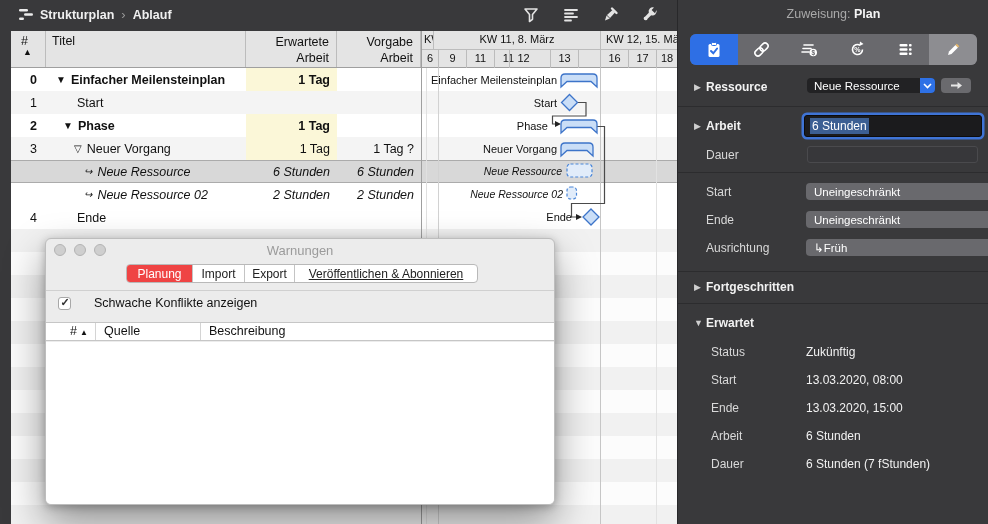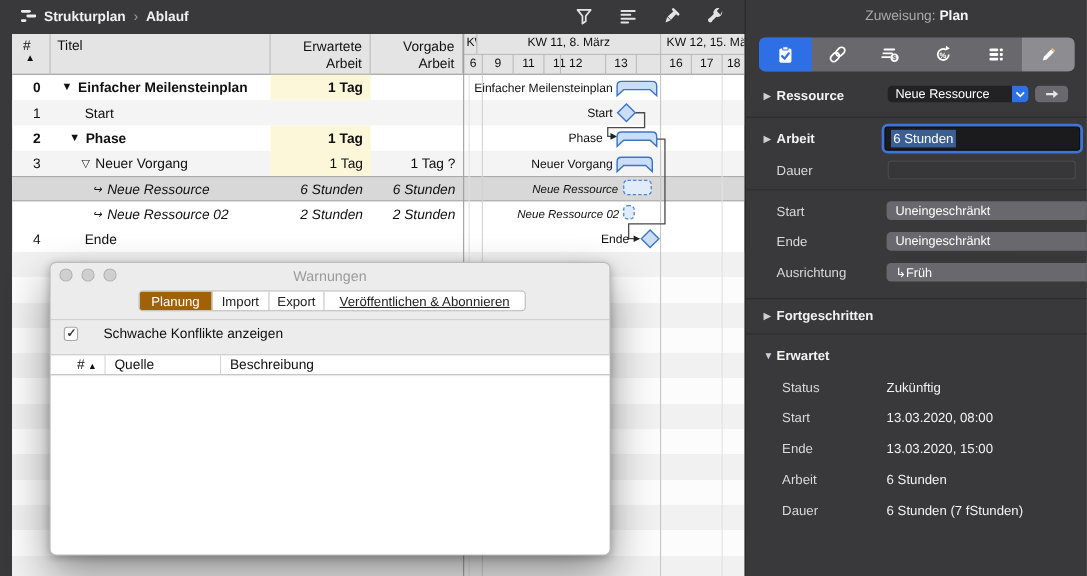--- a/index.html
+++ b/index.html
@@ -56,21 +56,21 @@
   #dialog { position:absolute; left:45px; top:238px; width:510px; height:267px; background:#ececec;
     border:1px solid #bdbdbd; border-radius:6px; box-shadow:0 18px 40px rgba(0,0,0,.4), 0 2px 8px rgba(0,0,0,.25); z-index:20; overflow:hidden; }
   .dlg-titlebar { position:relative; height:21px; }
   .dlg-title { text-align:center; font-size:13px; color:#9b9b9b; padding-top:4px; }
   .tl { position:absolute; top:5px; width:12px; height:12px; border-radius:50%; background:#cfcfcf; border:1px solid #b3b3b3; }
   .tl1 { left:8px; } .tl2 { left:28px; } .tl3 { left:48px; }
   .seg-wrap { position:absolute; left:80px; top:25px; width:352px; height:19px; display:flex; background:#fff;
     border:1px solid #b9b9b9; border-radius:4px; overflow:hidden; font-size:12px; }
   .seg { display:flex; align-items:center; justify-content:center; color:#222; border-right:1px solid #c4c4c4; }
   .seg:last-child { border-right:none; }
-  .seg.on { background:#a16207; color:#fff; }
+  .seg.on { background:#ef4444; color:#fff; }
   .s1 { width:66px; } .s2 { width:52px; } .s3 { width:50px; } .s4 { flex:1;text-decoration:underline; }
   .dlg-div { position:absolute; left:0; width:510px; height:1px; background:#d0d0d0; }
   .chk-row { position:absolute; left:12px; top:57px; display:flex; align-items:center; gap:23px; font-size:12.5px; color:#111; }
   .chk { width:13px; height:13px; background:#fff; border:1px solid #a8a8a8; border-radius:3px; position:relative; }
   .chk::after { content:"✓"; position:absolute; left:1.5px; top:-1.5px; font-size:11px; color:#333; font-weight:bold; }
   .dlg-thead { position:absolute; left:0; top:83px; width:510px; height:19px; background:#fff;
      border-top:1px solid #c6c6c6; border-bottom:1px solid #c6c6c6; display:flex; font-size:12.5px; color:#111; }
   .dlg-thead > div { border-right:1px solid #d4d4d4; padding:1px 0 0 8px; }
   .dc0 { width:50px; padding-left:24px !important; }
   .dc1 { width:105px; }

